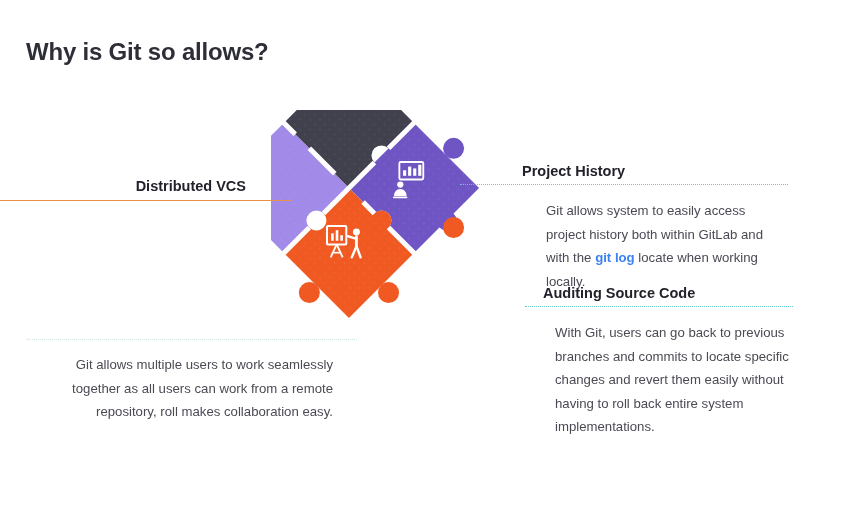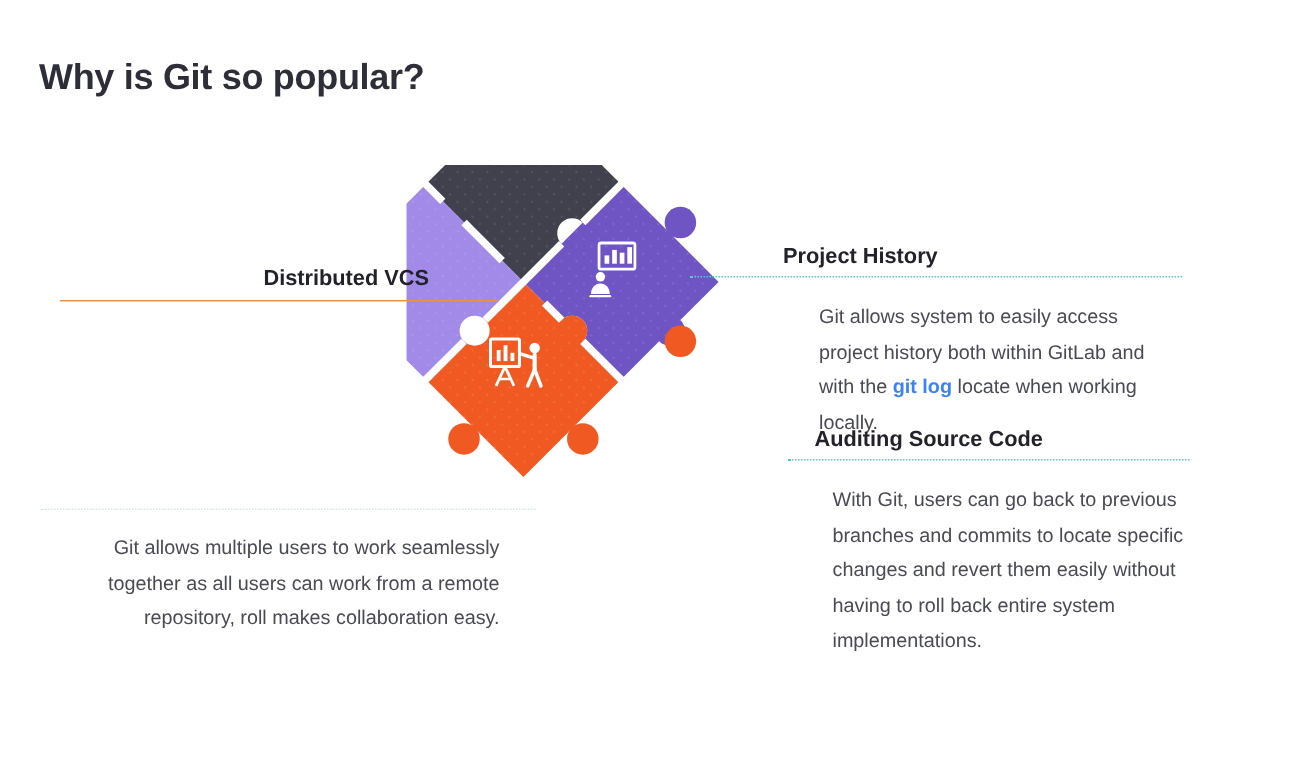--- a/index.html
+++ b/index.html
@@ -74,21 +74,20 @@
     margin-top: 28px;
   }
   #block-project-history h3 { padding-left: 2px; }
   #block-project-history .rule { margin-left: -60px; width: 328px; }
   #block-project-history p { margin-top: 14px; padding-left: 26px; }
 
   
   #block-distributed-vcs {
     left: 0px; top: 178px; width: 246px;
     text-align: right;
-    padding-left: 40px;
   }
   #block-distributed-vcs .rule { width: 292px; margin-top: 5px; }
   #block-distributed-vcs p { margin-top: 13px; }
 
   
   #block-auditing-source-code {
     left: 543px; top: 285px; width: 250px;
     text-align: left;
   }
   #block-auditing-source-code .rule { margin-left: -18px; width: 268px; }
@@ -100,21 +99,21 @@
     text-align: right;
   }
   #block-simultaneous-collaborative .rule { width: 330px; margin-top: 5px; }
   #block-simultaneous-collaborative p { margin-top: 13px; padding-left: 12px; }
 </style>
 </head>
 <body>
 
 <div class="slide">
 
-  <div class="page-title">Why is Git so popular?</div>
+  <div class="page-title">Why is Git so allows?</div>
 
   <div class="puzzle">
     <svg width="286" height="286" viewBox="0 0 286 286" xmlns="http://www.w3.org/2000/svg">
       <defs>
         <pattern id="dots" width="7" height="7" patternUnits="userSpaceOnUse">
           <circle cx="1.2" cy="1.2" r="0.75" fill="#ffffff" opacity="0.10"></circle>
         </pattern>
 
         <g id="pieceTopPath"></g>
       </defs>

